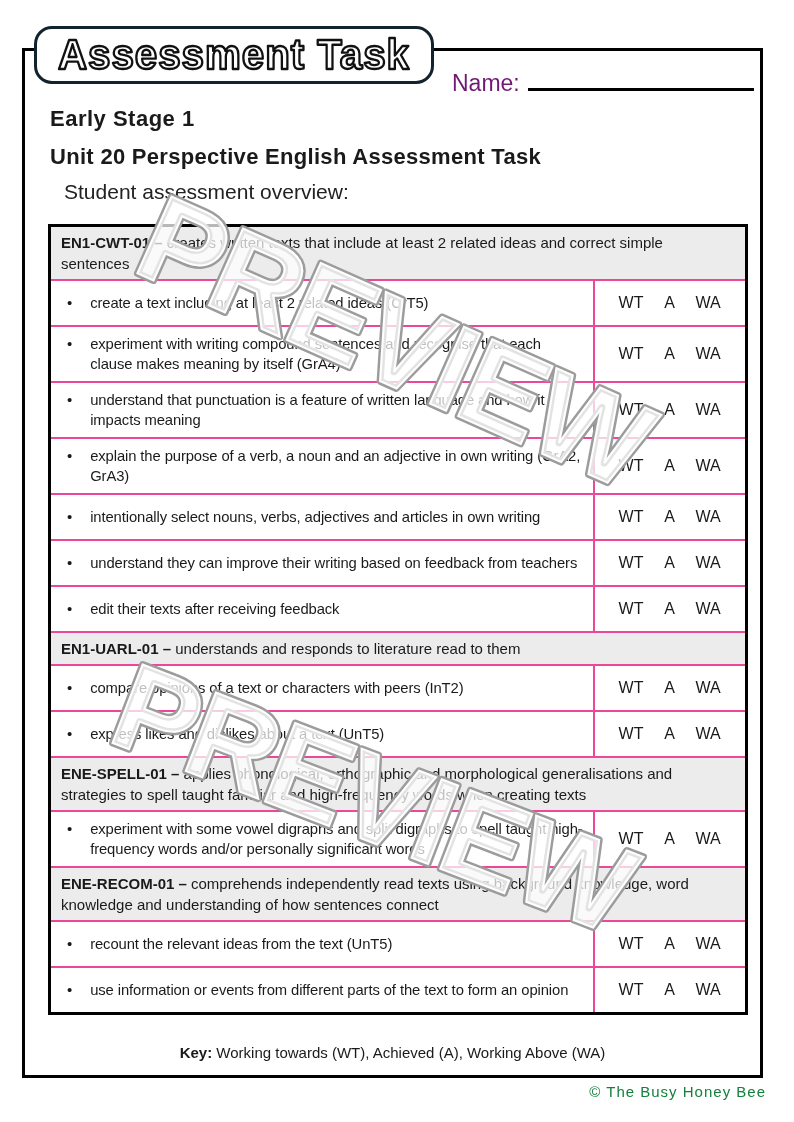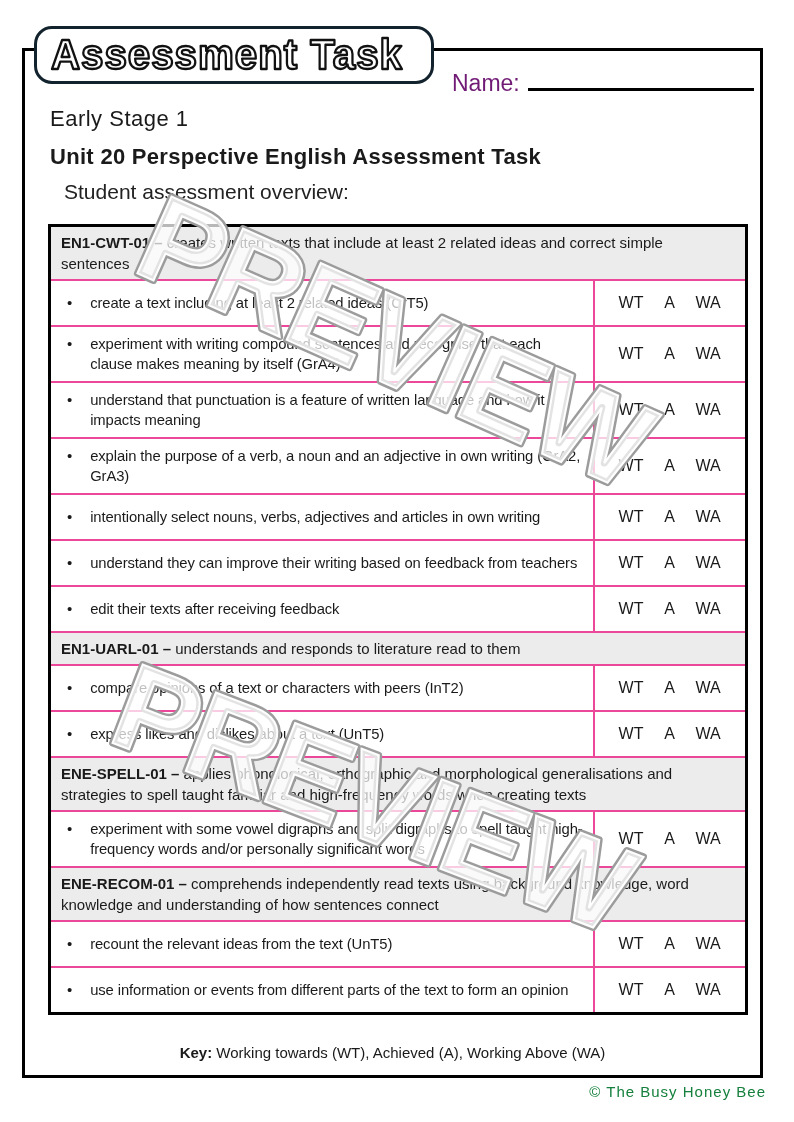--- a/index.html
+++ b/index.html
@@ -34,21 +34,21 @@
     left: 34px;
     top: 26px;
     width: 400px;
     height: 58px;
     background: #ffffff;
     border: 3px solid #13232e;
     border-radius: 18px;
     box-sizing: border-box;
     display: flex;
     align-items: center;
-    justify-content: flex-start;
+    justify-content: center;
     z-index: 5;
   }
   .banner-text {
     font-family: "Liberation Sans", sans-serif;
     font-weight: bold;
     font-size: 42px;
     fill: #ffffff;
     stroke: #111111;
     stroke-width: 2.4;
     stroke-linejoin: round;
@@ -69,21 +69,21 @@
     height: 22px;
     margin-left: 8px;
     border-bottom: 3px solid #000;
   }
 
   .stage-heading {
     position: absolute;
     left: 50px;
     top: 106px;
     font-size: 22px;
-    font-weight: normal;
+    font-weight: bold;
     letter-spacing: 0.5px;
   }
   .unit-heading {
     position: absolute;
     left: 50px;
     top: 144px;
     font-size: 22px;
     font-weight: bold;
     letter-spacing: 0.3px;
   }

